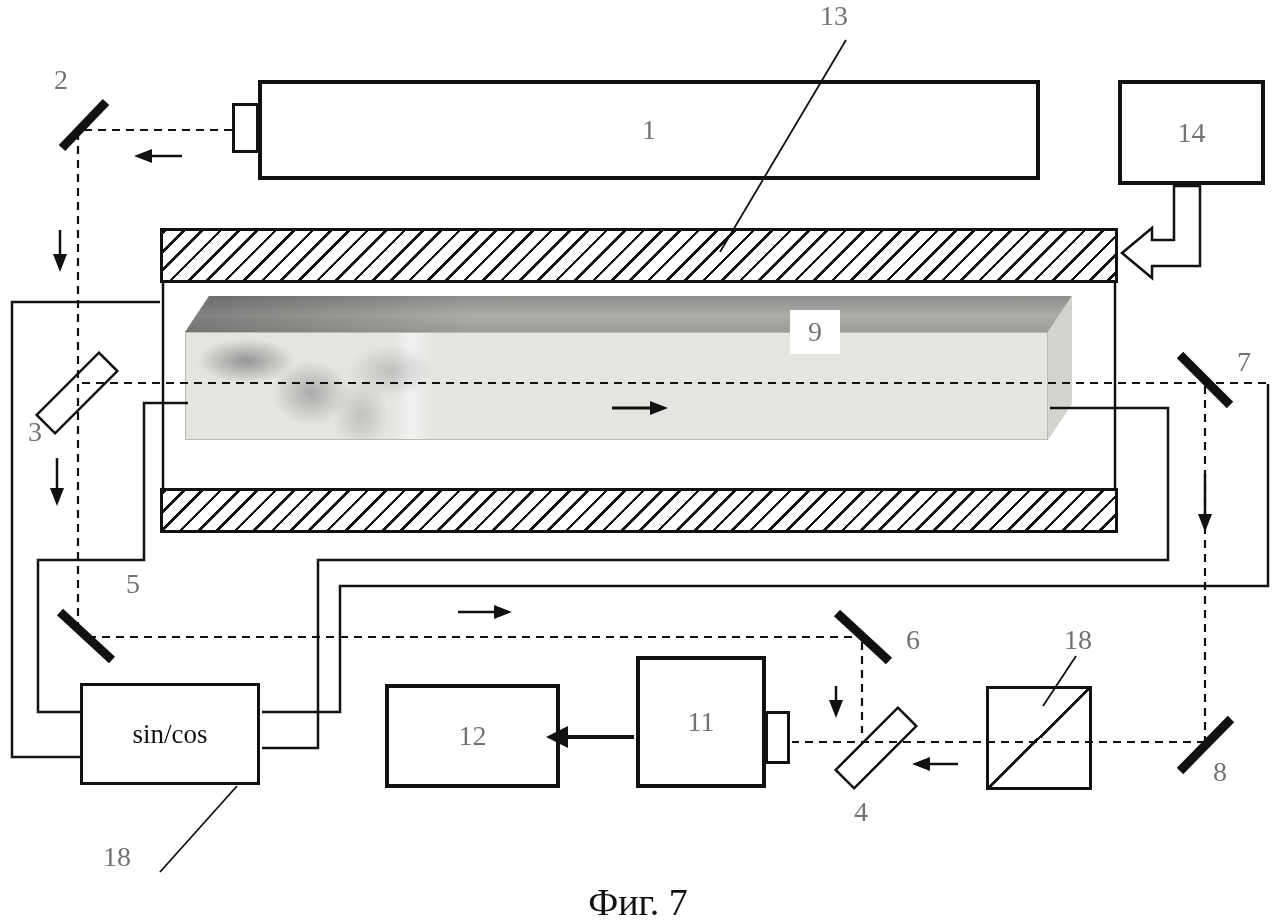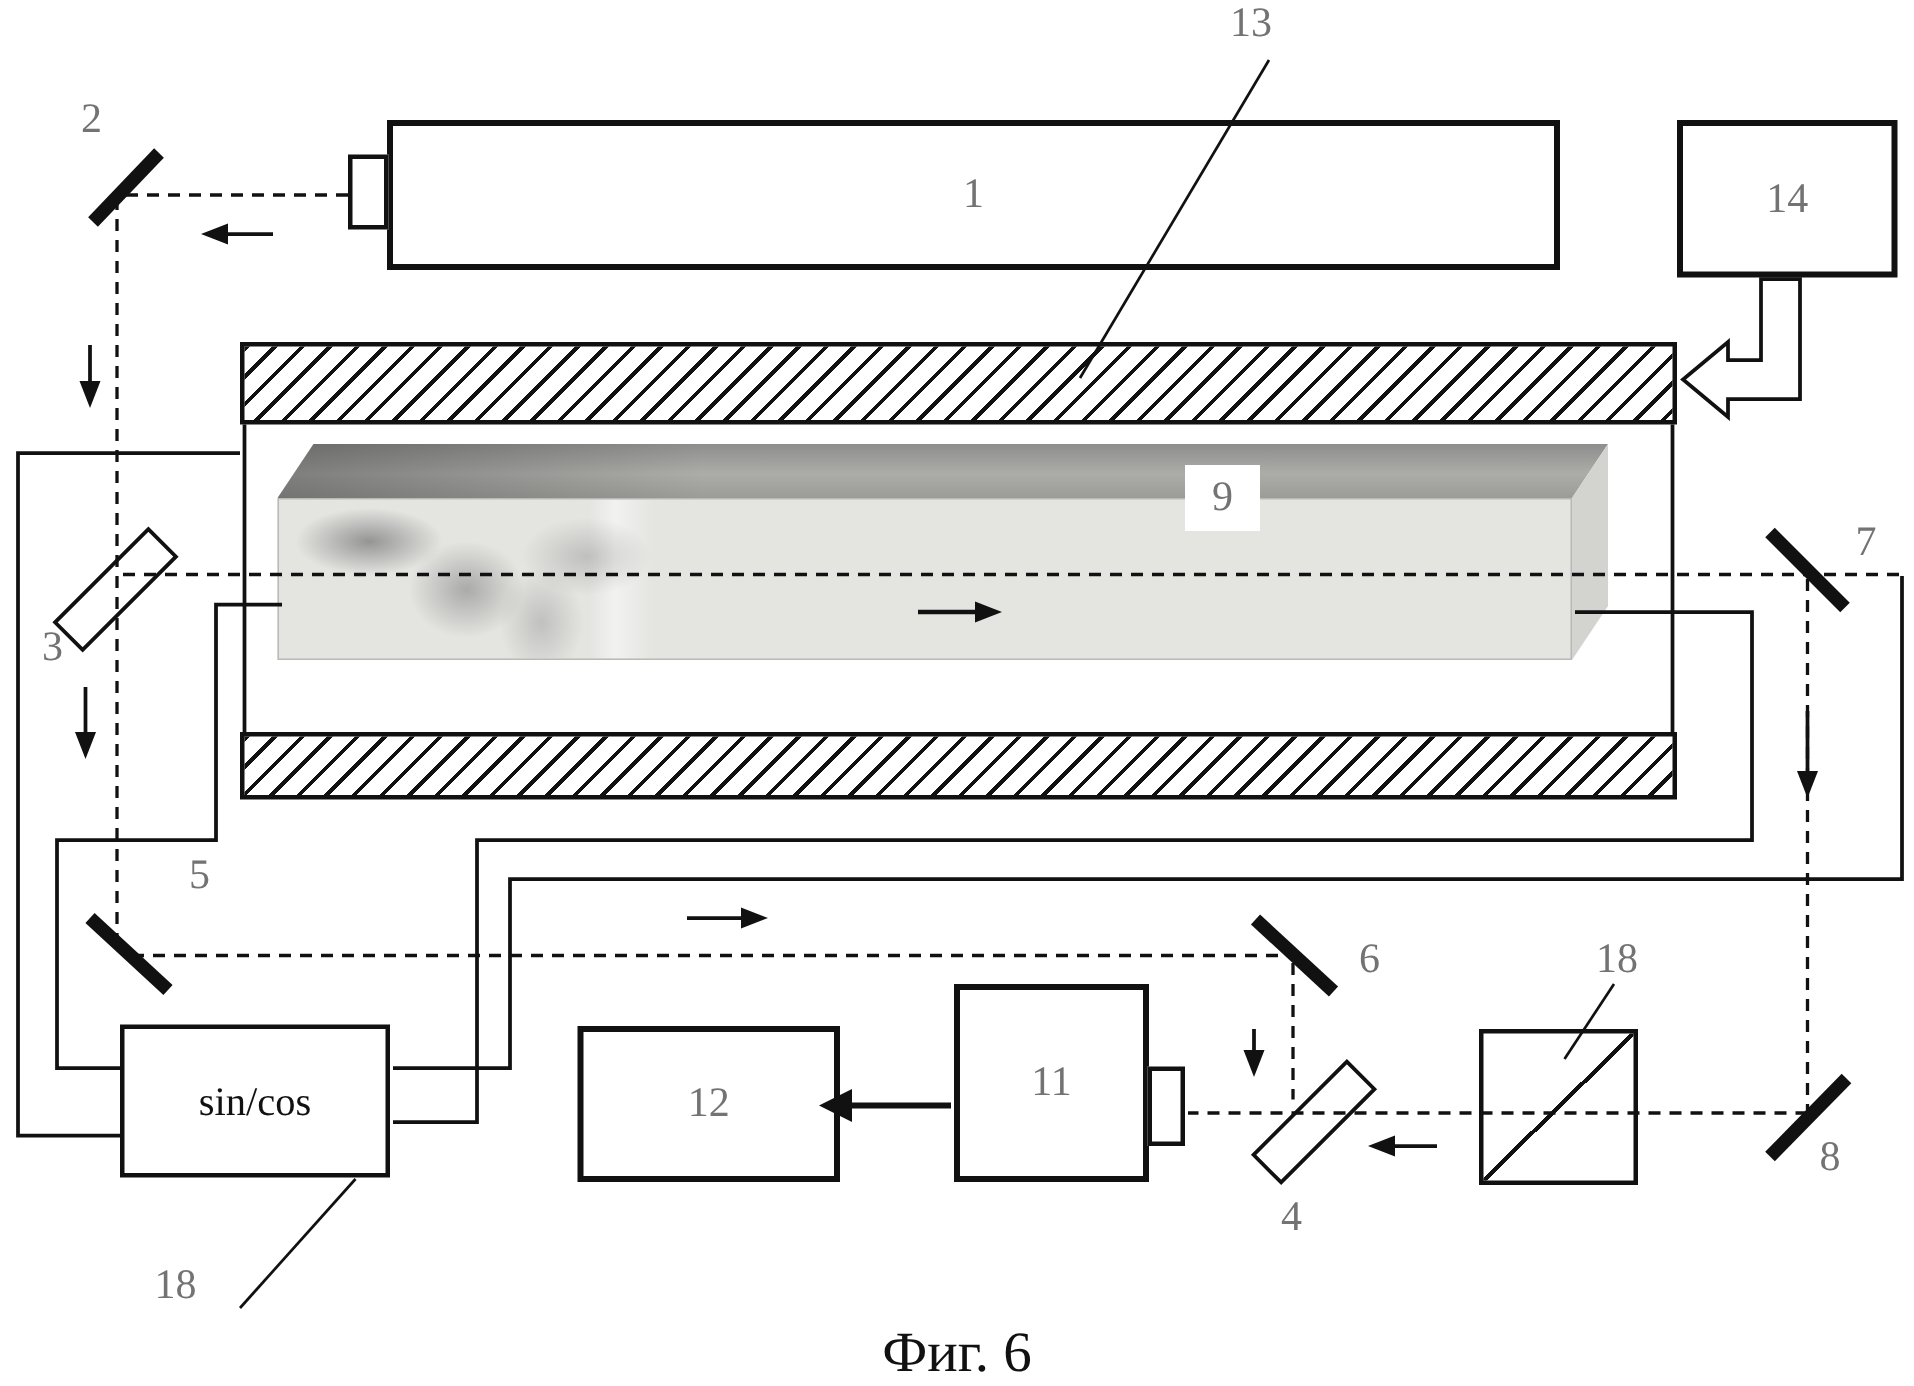--- a/index.html
+++ b/index.html
@@ -149,15 +149,15 @@
   <div class="abs num" style="left:1237px;top:348px">7</div>
   <div class="abs num" style="left:1213px;top:758px">8</div>
   <div class="abs num" style="left:1064px;top:626px">18</div>
   <div class="abs num" style="left:820px;top:2px">13</div>
   <div class="abs num" style="left:103px;top:843px">18</div>
 
   <div class="abs patch9" style="left:790px;top:310px;width:50px;height:44px">
     <span class="num">9</span>
   </div>
 
-  <div class="abs caption" style="left:538px;top:880px;width:200px">Фиг. 6</div>
+  <div class="abs caption" style="left:538px;top:880px;width:200px">Фиг. 7</div>
 
 </div>
 
 </body></html>

